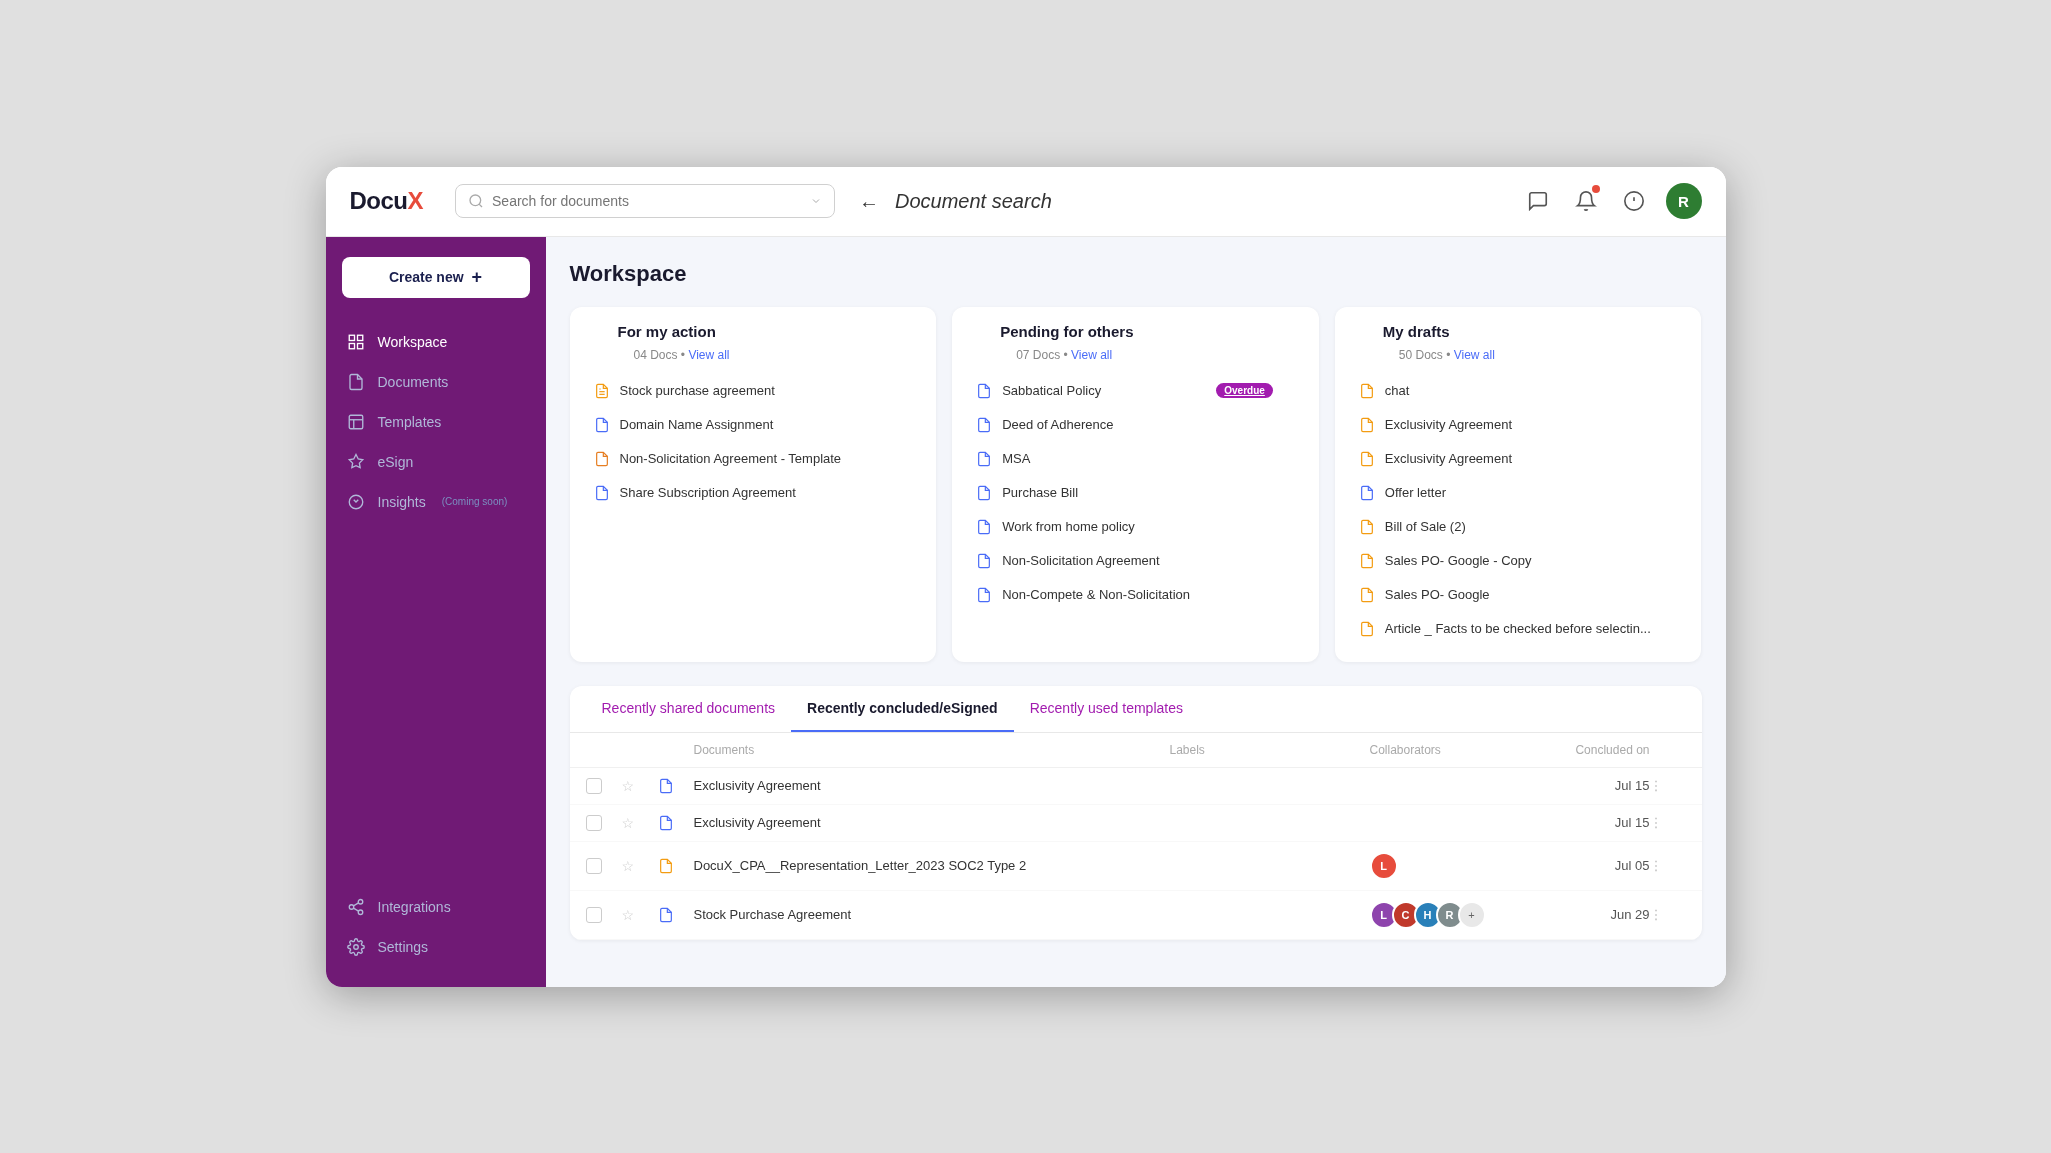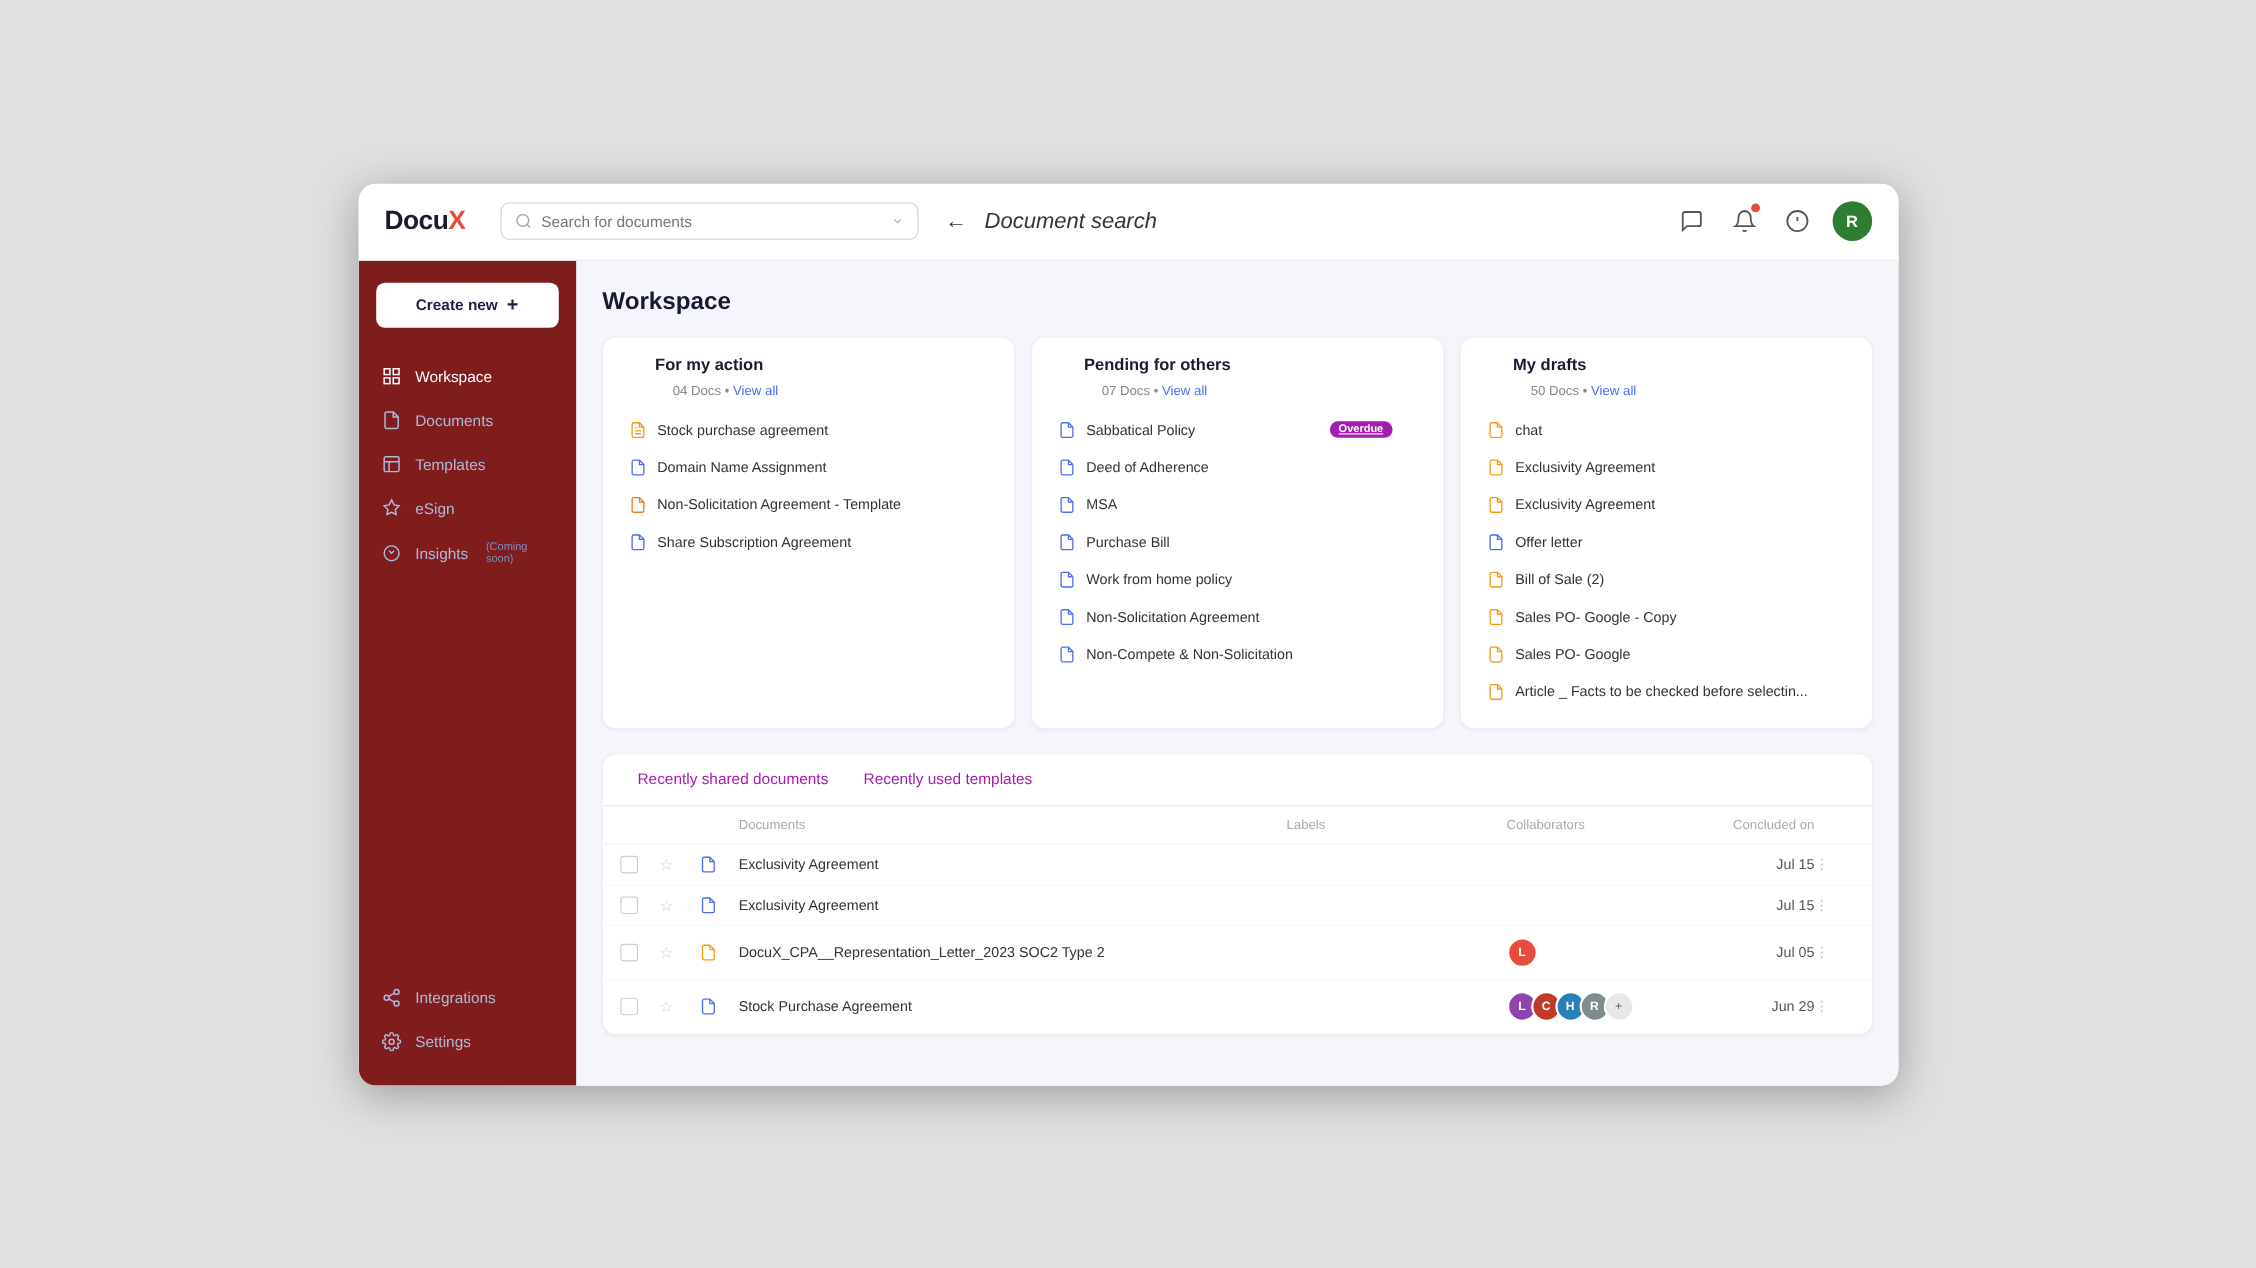--- a/index.html
+++ b/index.html
@@ -19,21 +19,21 @@
     .header-spacer { flex: 1; }
     .header-icons { display: flex; align-items: center; gap: 16px; }
     .header-icon { width: 32px; height: 32px; display: flex; align-items: center; justify-content: center; cursor: pointer; color: #555; font-size: 18px; position: relative; }
     .notif-badge { position: absolute; top: 0; right: 2px; width: 8px; height: 8px; background: #e74c3c; border-radius: 50%; }
     .avatar { width: 36px; height: 36px; background: #2e7d32; border-radius: 50%; display: flex; align-items: center; justify-content: center; color: #fff; font-weight: 700; font-size: 15px; cursor: pointer; }
     
     
     .body { display: flex; flex: 1; overflow: hidden; }
     
     
-    .sidebar { width: 198px; background: #7f1d1d; flex-shrink: 0; display: flex; flex-direction: column; padding: 20px 0; }
+    .sidebar { width: 220px; background: #701a75; flex-shrink: 0; display: flex; flex-direction: column; padding: 20px 0; }
     .create-btn { margin: 0 16px 24px; background: #fff; color: #1a1f4e; border: none; border-radius: 8px; padding: 10px 16px; display: flex; align-items: center; justify-content: center; gap: 8px; font-size: 14px; font-weight: 600; cursor: pointer; }
     .create-btn-plus { font-size: 18px; }
     .nav-item { display: flex; align-items: center; gap: 12px; padding: 10px 20px; cursor: pointer; color: #b0b8d8; font-size: 14px; font-weight: 500; border-radius: 0; transition: background 0.2s; }
     .nav-item.active { color: #fff; }
     .nav-icon { width: 20px; height: 20px; flex-shrink: 0; display: flex; align-items: center; justify-content: center; }
     .nav-item .coming-soon { font-size: 10px; color: #7b8fc0; margin-left: 4px; }
     .sidebar-bottom { margin-top: auto; }
     
     
     .main { flex: 1; background: #f4f6fb; overflow-y: auto; padding: 24px; }
@@ -421,20 +421,21 @@
             </div>
             <span class="doc-name">Article _ Facts to be checked before selectin...</span>
             <span class="doc-more">⋮</span>
           </div>
         </div>
       </div>
 
       <div class="tabs-section">
         <div class="tabs-header">
           <div class="tab">Recently shared documents</div>
+          <div class="tab active">Recently concluded/eSigned</div>
           <div class="tab">Recently used templates</div>
         </div>
 
         <div class="table-header">
           <div class="th"></div>
           <div class="th"></div>
           <div class="th"></div>
           <div class="th">Documents</div>
           <div class="th">Labels</div>
           <div class="th">Collaborators</div>

